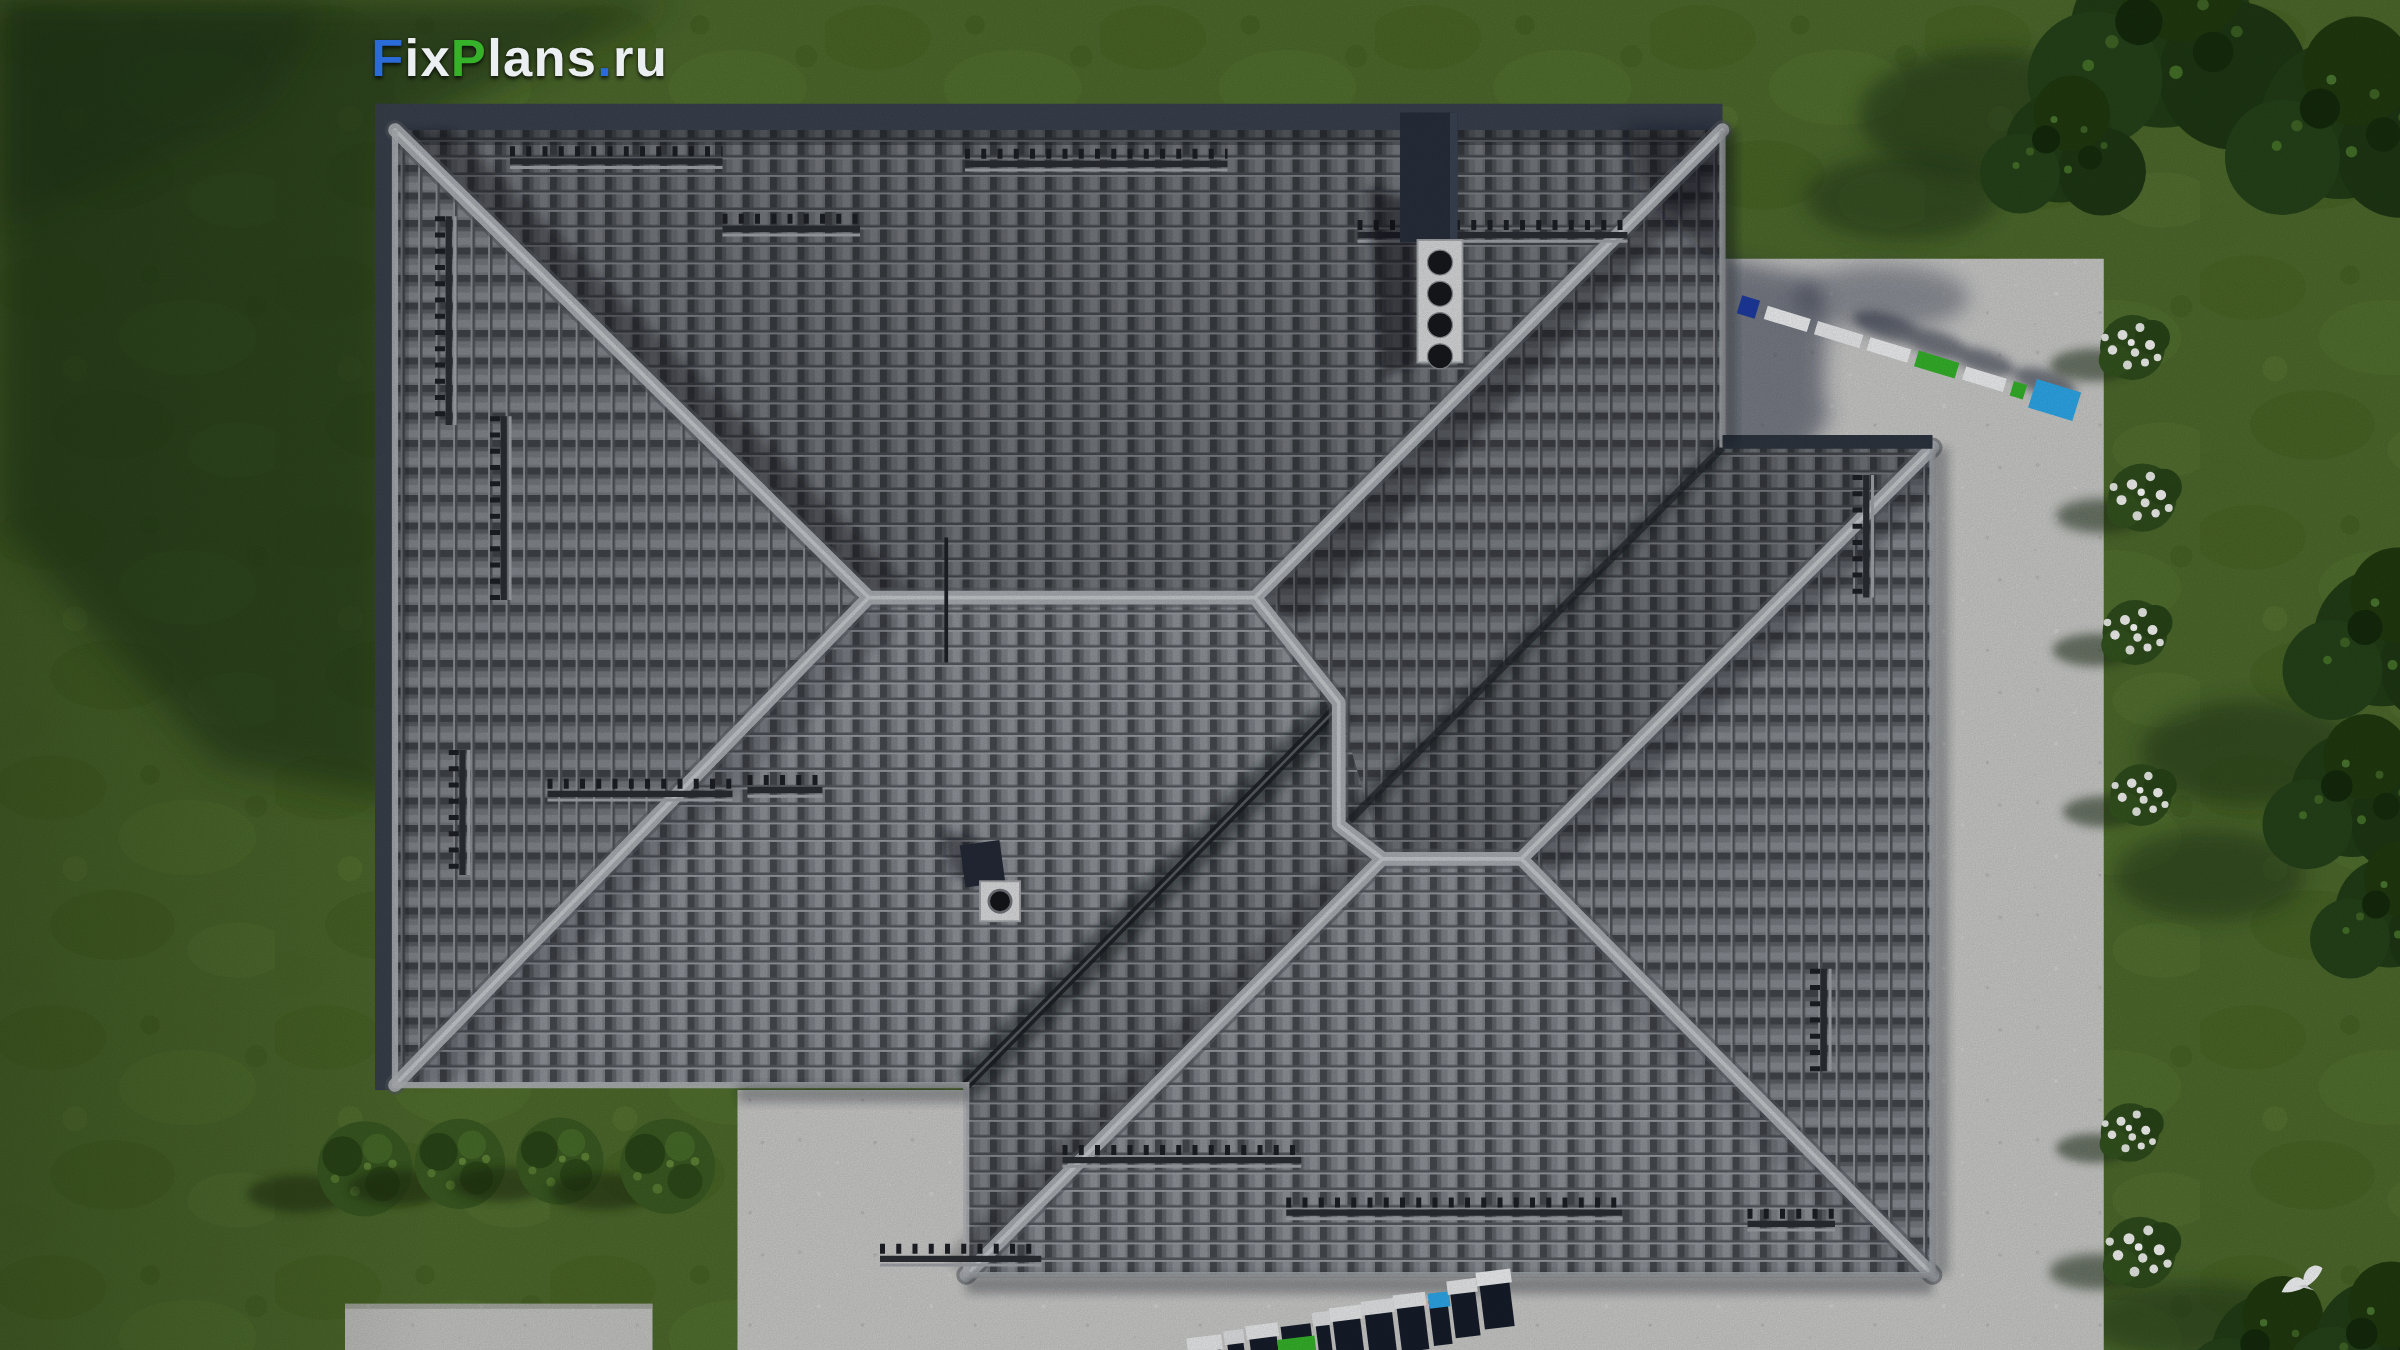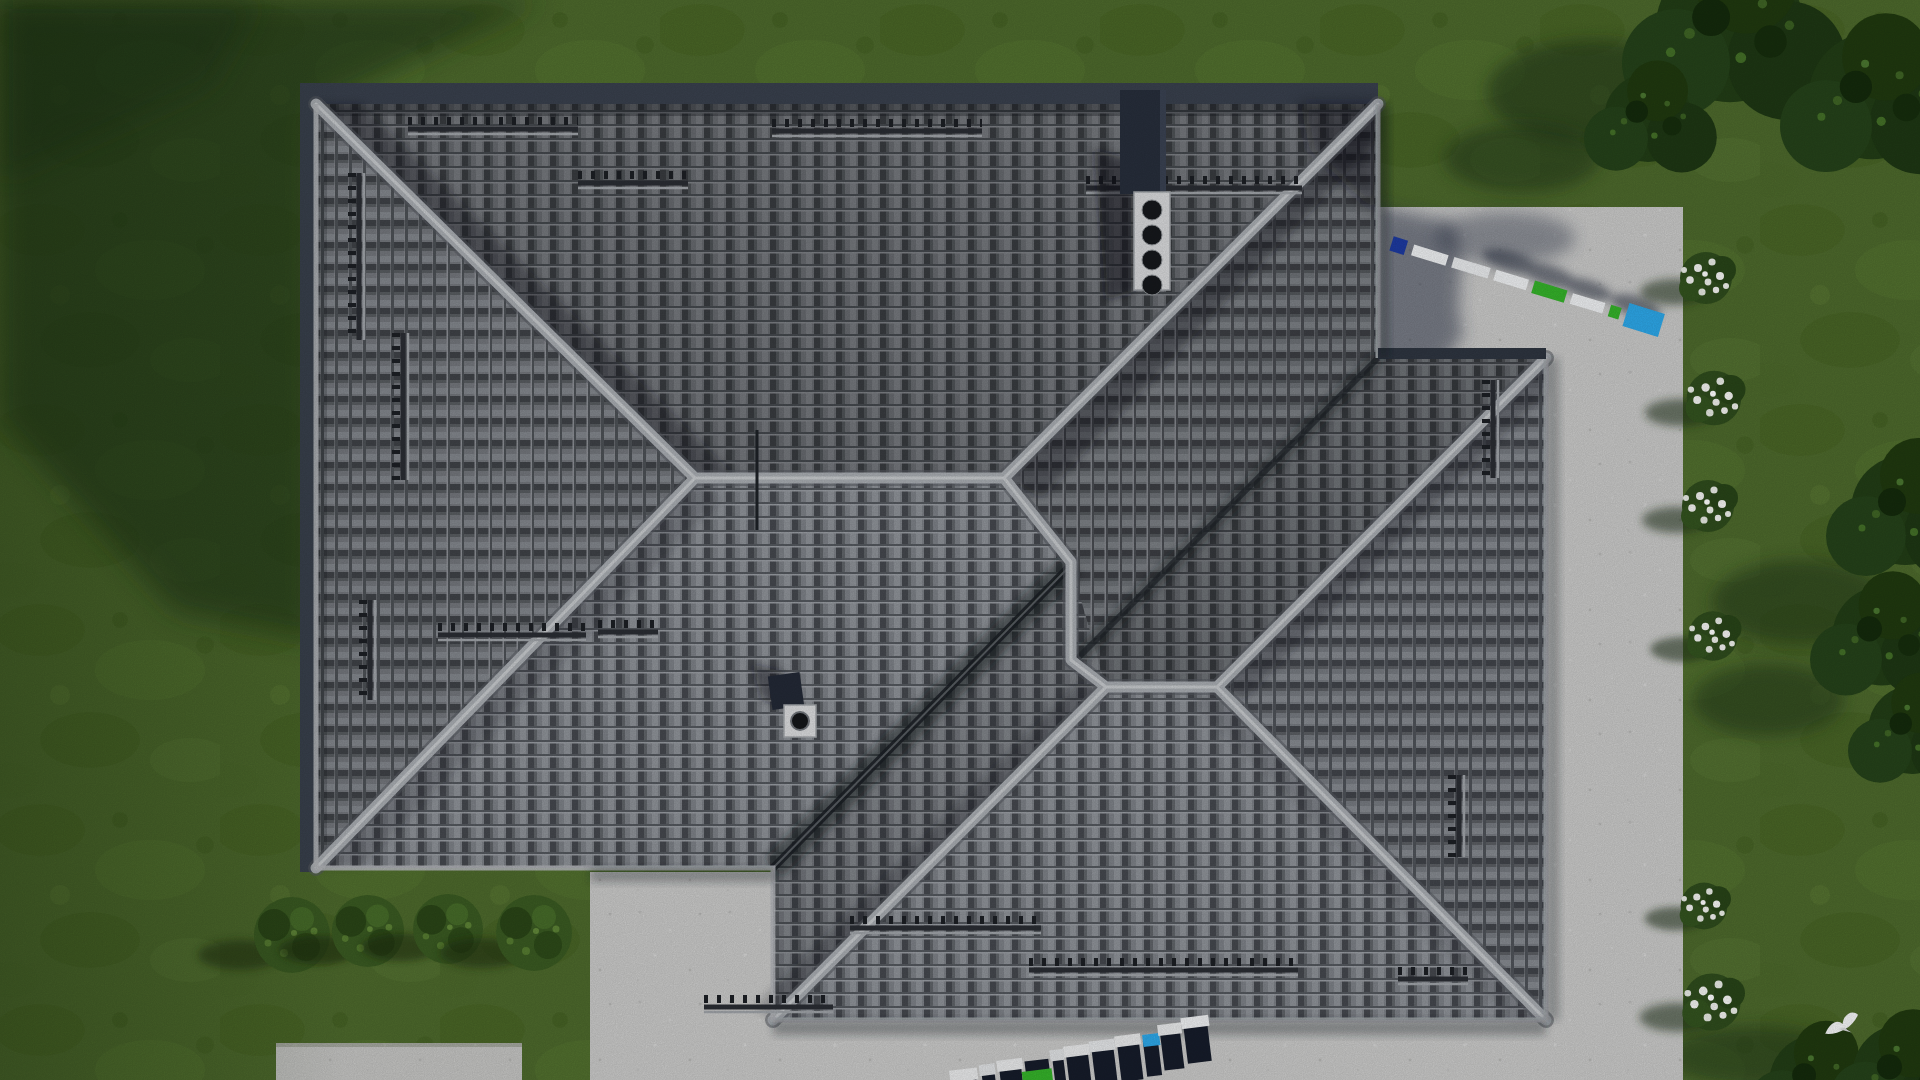--- a/index.html
+++ b/index.html
@@ -394,13 +394,16 @@
   <rect width="1920" height="1080" fill="url(#lawnLG)"></rect>
   <defs>
     <linearGradient id="lawnLG" x1="0" y1="0" x2="1" y2="0">
       <stop offset="0" stop-color="#16260d" stop-opacity=".28"></stop>
       <stop offset=".18" stop-color="#16260d" stop-opacity="0"></stop>
       <stop offset="1" stop-color="#16260d" stop-opacity="0"></stop>
     </linearGradient>
   </defs>
 </svg>
 
+  <div class="logo" title="FixPlans.ru">
+    <span class="c-blue">F</span><span class="c-white">ix</span><span class="c-green">P</span><span class="c-white">lans</span><span class="c-blue">.</span><span class="c-white">ru</span>
+  </div>
 </div>
 
 </body></html>

